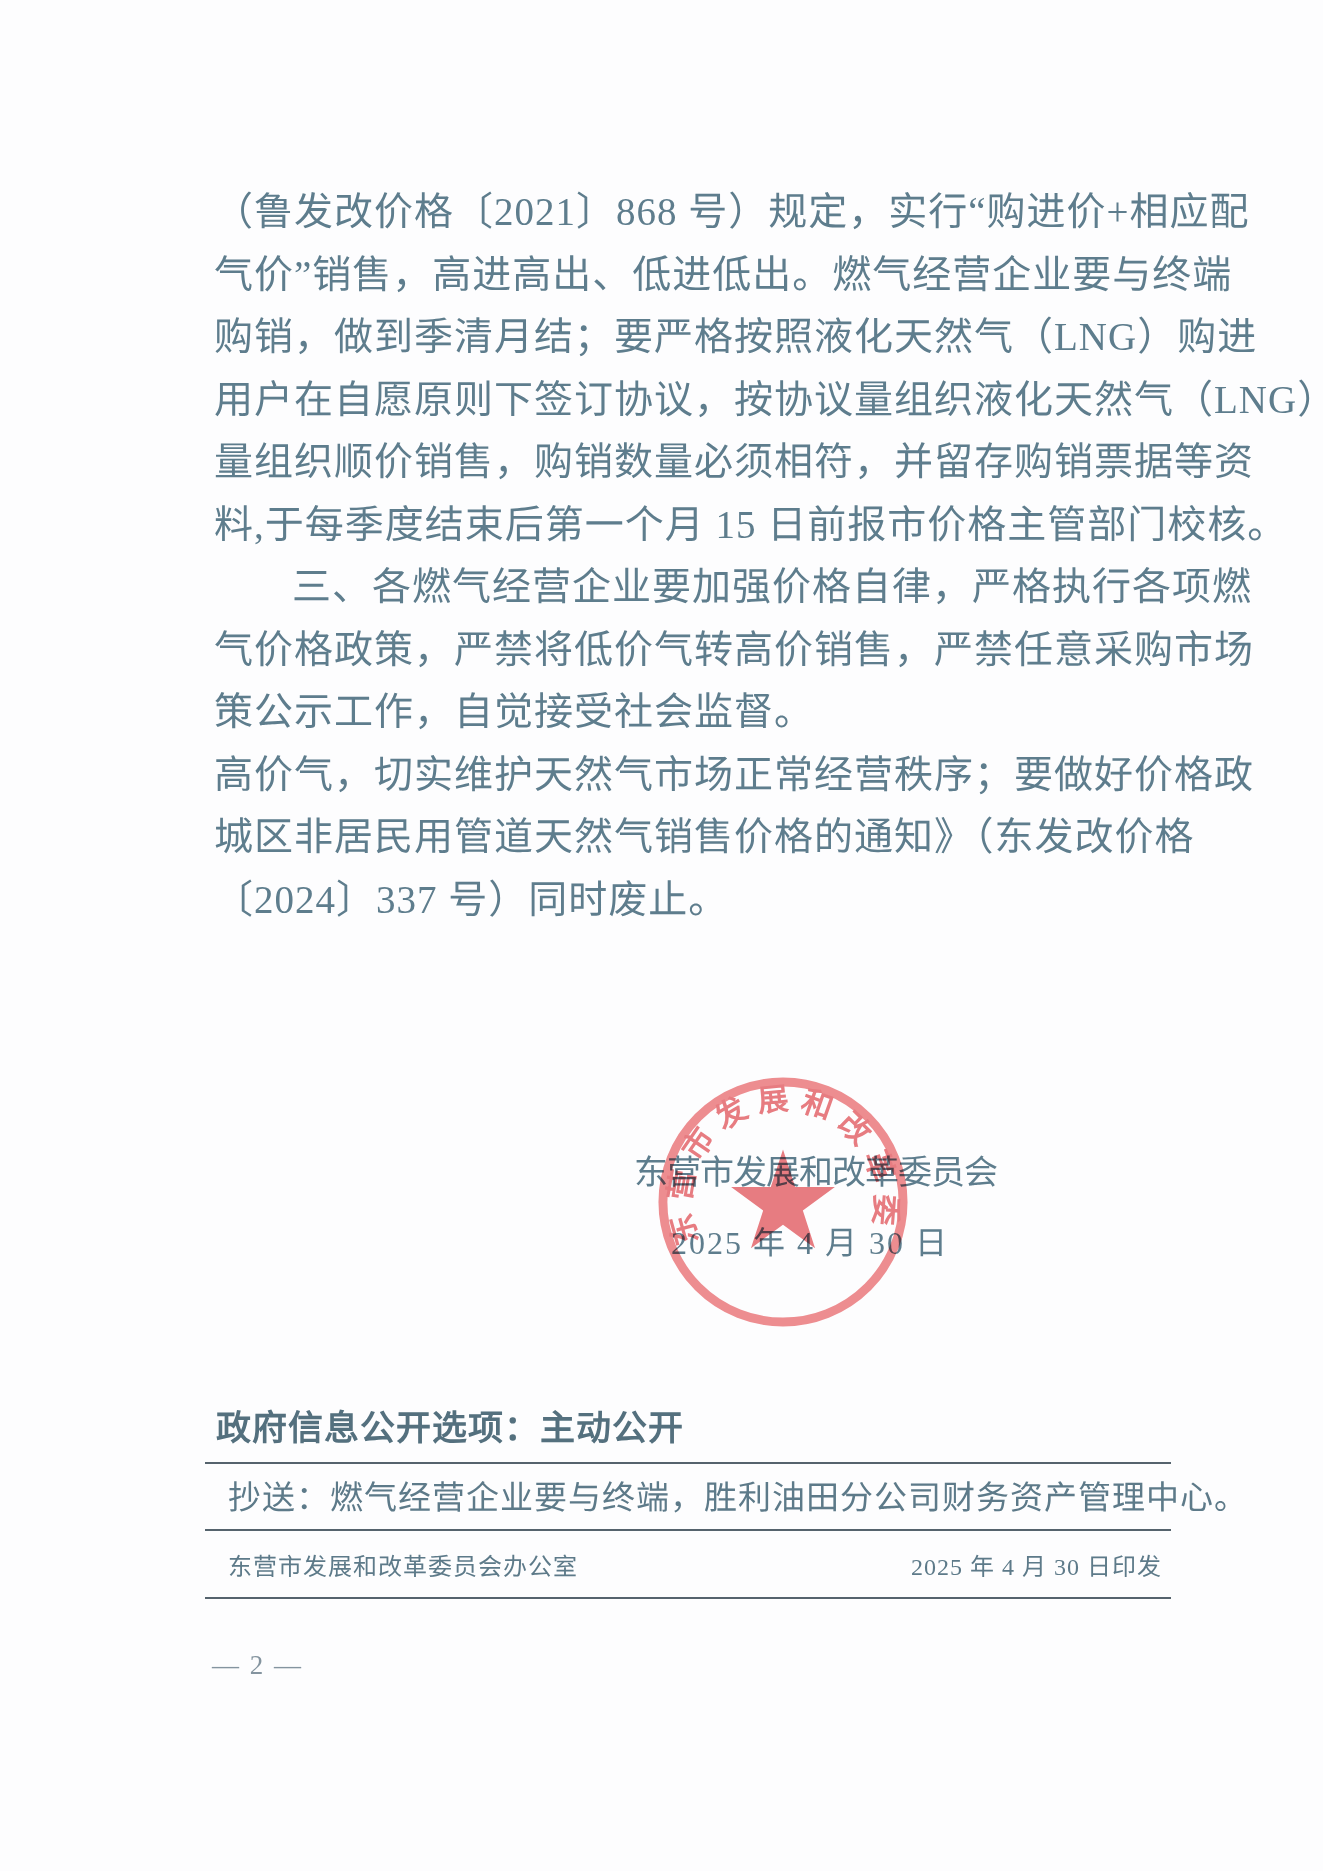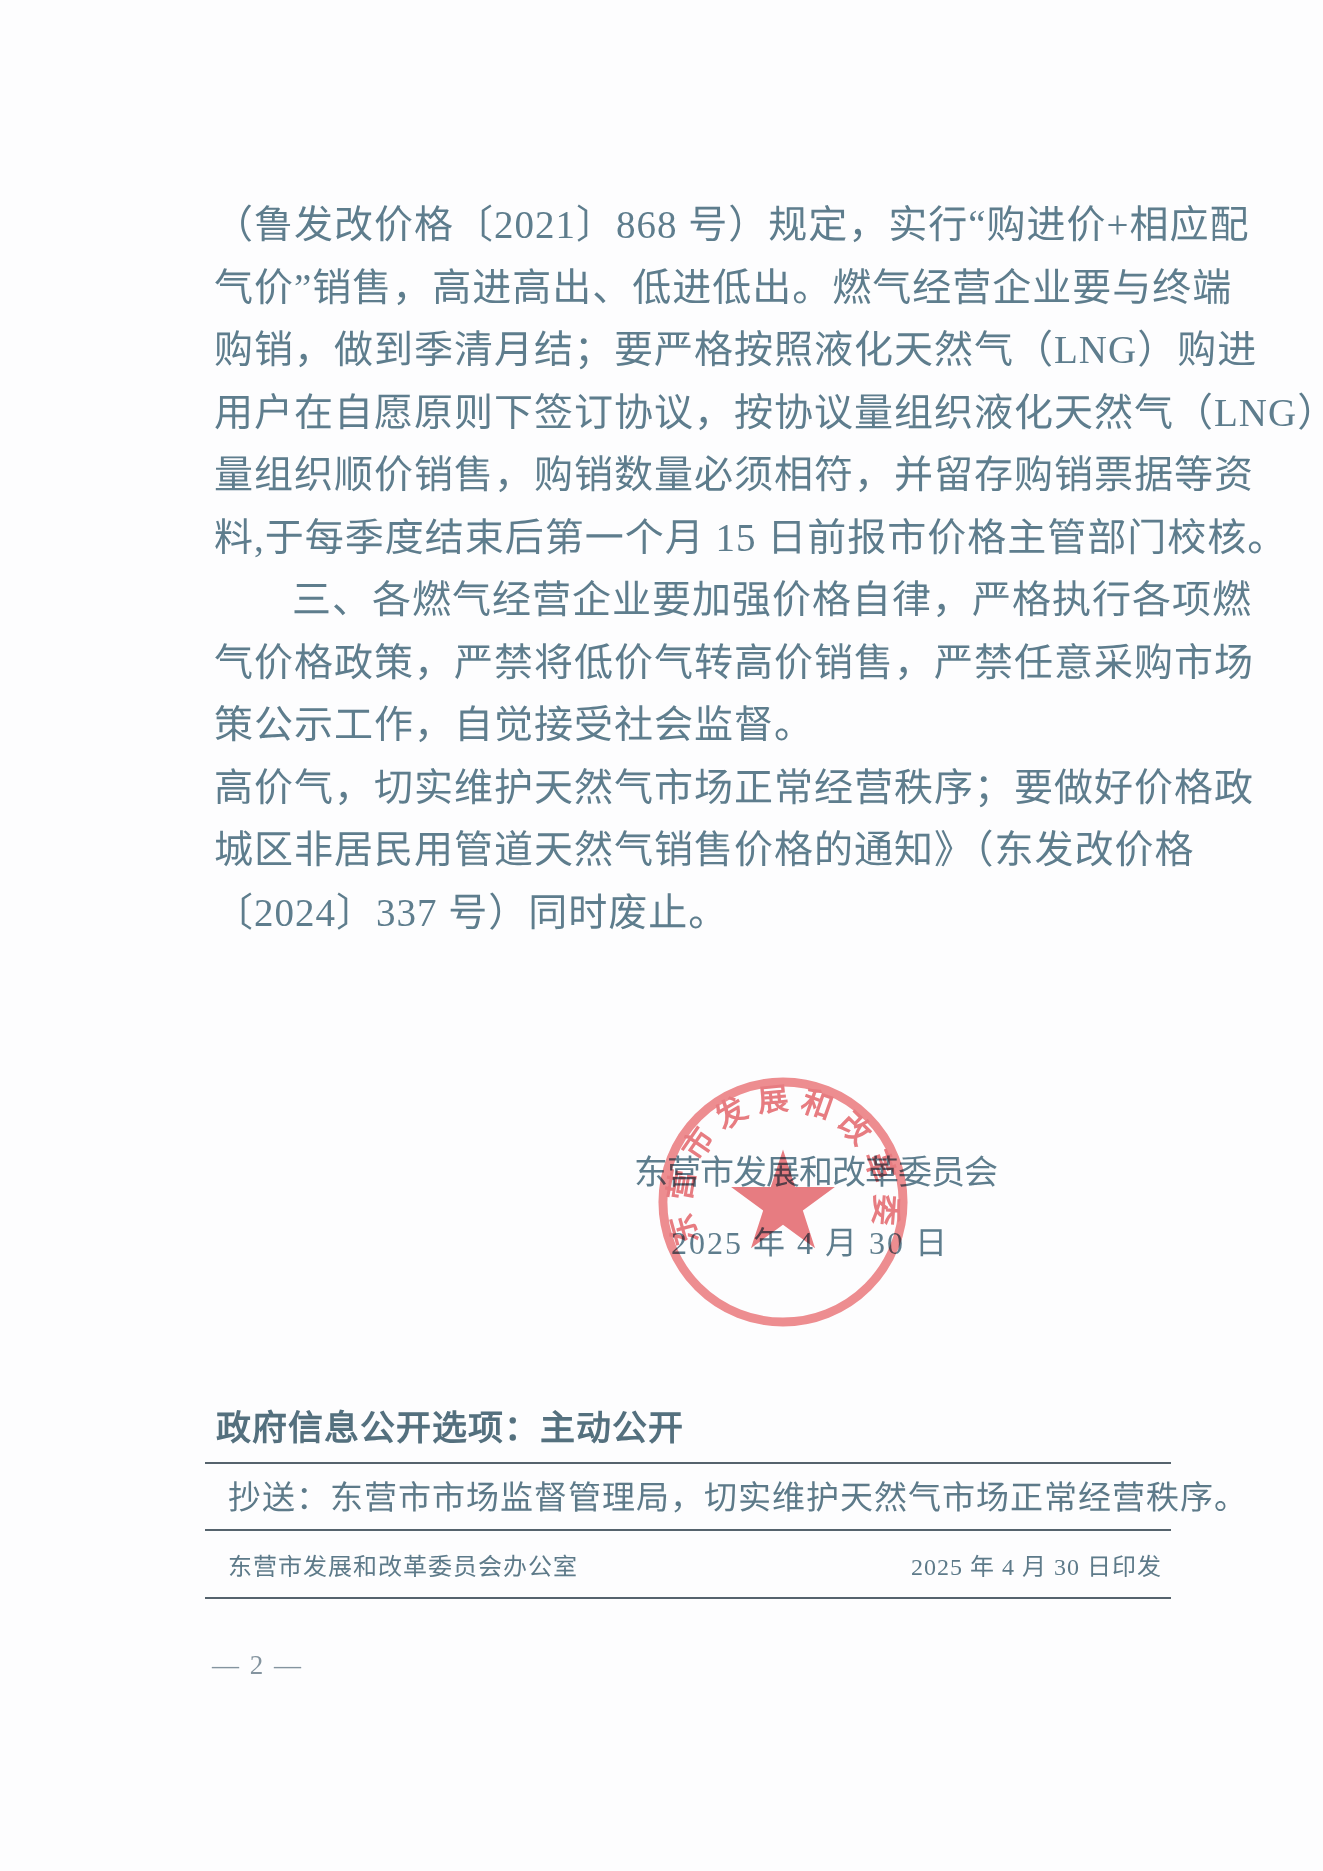--- a/index.html
+++ b/index.html
@@ -7,21 +7,21 @@
     position:relative;
     width:1323px;height:1871px;
     margin:0 auto;
     background:#fdfdfe;
     overflow:hidden;
     font-family:"Liberation Serif","DejaVu Serif",serif;
     color:#5e7d8d;
   }
   
   .body-text{
-    position:absolute;left:214px;top:194px;width:888px;
+    position:absolute;left:214px;top:181px;width:888px;
   }
   .line{
     height:62.5px;line-height:62.5px;
     font-size:39px;
     letter-spacing:1px;
     text-align:justify;
     text-align-last:justify;
     white-space:nowrap;
   }
   .line.ind{text-indent:2em;}
@@ -102,21 +102,21 @@
     </defs>
     <circle cx="130" cy="130" r="121" fill="none" stroke="#ec7a7e" stroke-width="9"></circle>
     <polygon points="130,77 117.7,115 77.7,115 110,138.5 97.7,176.5 130,153 162.3,176.5 150,138.5 182.3,115 142.3,115" fill="#e5666c"></polygon>
     <text font-size="31" fill="#e5666c" font-family="Liberation Serif, DejaVu Serif, serif" font-weight="bold">
       <textPath href="#seal-arc" startOffset="0" textLength="436" lengthAdjust="spacing">东营市发展和改革委员会</textPath>
     </text>
   </svg>
 
   <div class="footer-disclosure">政府信息公开选项：主动公开</div>
   <div class="rule rule-1"></div>
-  <div class="footer-cc">抄送：东营市市场监督管理局，切实维护天然气市场正常经营秩序。</div>
+  <div class="footer-cc">抄送：燃气经营企业要与终端，胜利油田分公司财务资产管理中心。</div>
   <div class="rule rule-2"></div>
   <div class="footer-issuer-row">
     <span>东营市发展和改革委员会办公室</span>
     <span>2025 年 4 月 30 日印发</span>
   </div>
   <div class="rule rule-3"></div>
 
   <div class="page-number">— 2 —</div>
 
 </div>

